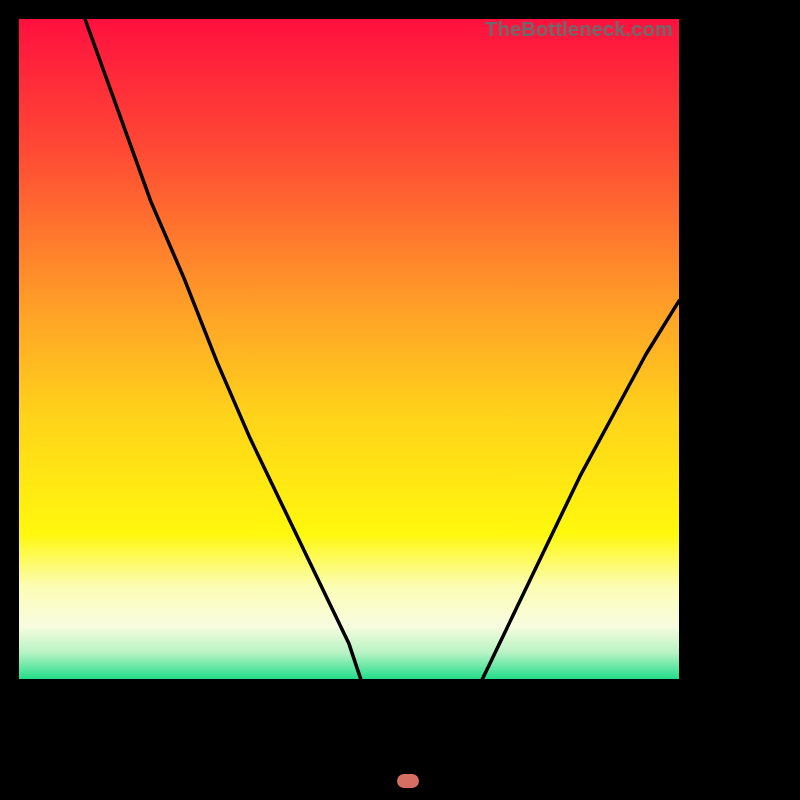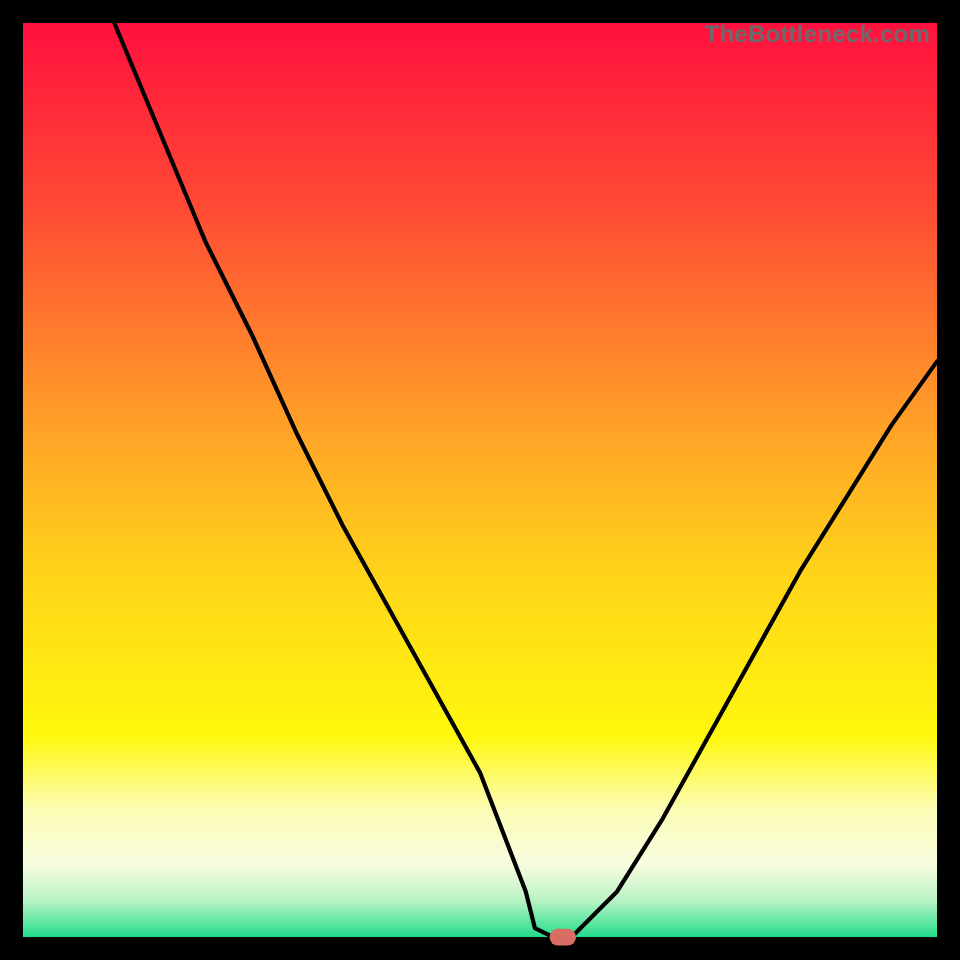--- a/index.html
+++ b/index.html
@@ -13,21 +13,21 @@
   .frame {
     position: relative;
     width: 800px;
     height: 800px;
     background: #000;
   }
   .plot {
     position: absolute;
     left: 19px;
     top: 19px;
-    width: 762px;
+    width: 660px;
     height: 762px;
   }
   .gradient {
     position: absolute;
     inset: 0;
   }
   .curve-svg {
     position: absolute;
     inset: 0;
     width: 100%;

